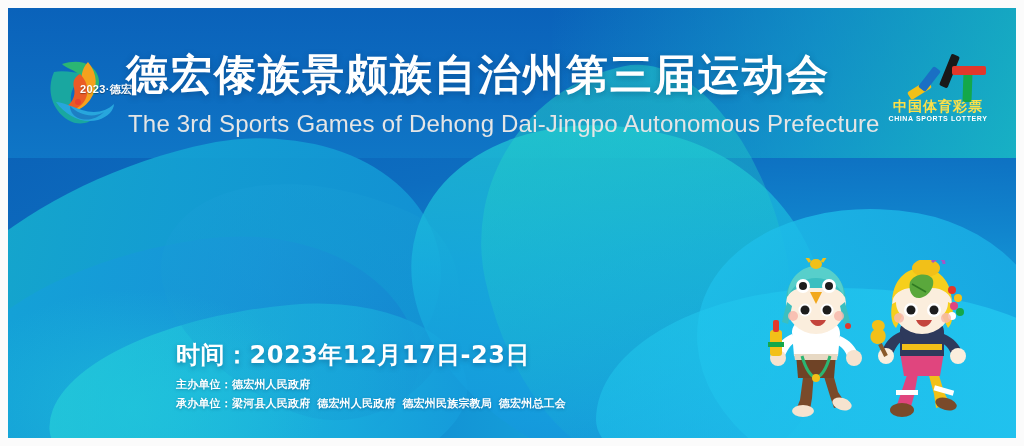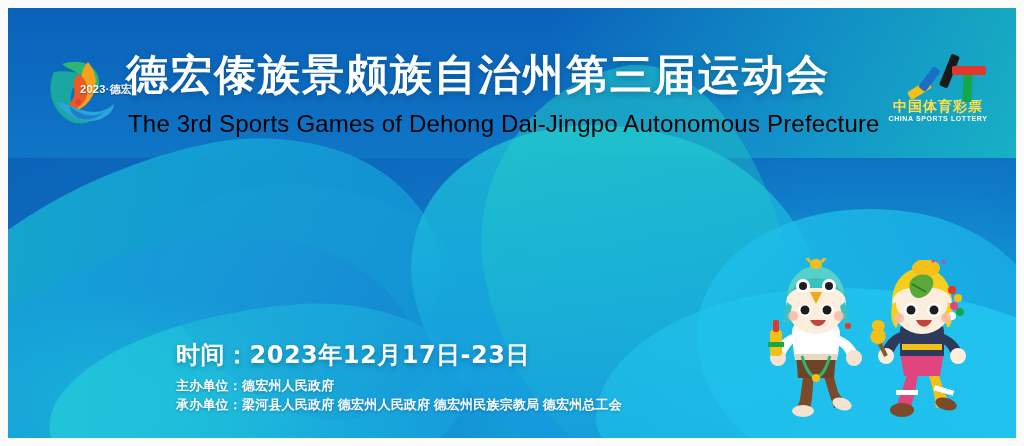--- a/index.html
+++ b/index.html
@@ -67,21 +67,21 @@
   .emblem{position:absolute;left:28px;top:36px;width:92px;height:92px;}
   .emblem svg{display:block;}
   .emblem-year{position:absolute;left:44px;top:38px;font-size:11px;font-weight:bold;color:#ffffff;
     letter-spacing:.3px;text-shadow:0 1px 1px rgba(0,0,0,.35);white-space:nowrap;}
 
   .title-cn{position:absolute;left:118px;top:43px;font-size:42px;line-height:48px;font-weight:bold;
     color:#ffffff;letter-spacing:2px;white-space:nowrap;
     font-family:"DejaVu Sans","Liberation Sans",sans-serif;
     text-shadow:0 2px 6px rgba(3,40,80,.35);}
   .title-en{position:absolute;left:120px;top:102px;font-size:24px;line-height:28px;font-weight:500;
-    color:#000000;letter-spacing:.2px;white-space:nowrap;}
+    color:#e5e5e5;letter-spacing:.2px;white-space:nowrap;}
 
   .lottery{position:absolute;right:22px;top:44px;width:112px;height:86px;text-align:center;}
   .lottery-mark{position:relative;height:46px;}
   .lottery-mark span{position:absolute;display:block;border-radius:2px;}
   .lot-red{width:34px;height:9px;background:#e2372b;right:8px;top:14px;transform:rotate(0deg);}
   .lot-black{width:9px;height:34px;background:#191919;right:40px;top:2px;transform:rotate(22deg);}
   .lot-green{width:9px;height:30px;background:#14a84a;right:22px;top:20px;transform:rotate(2deg);}
   .lot-blue{width:9px;height:26px;background:#1a6fc4;right:60px;top:14px;transform:rotate(38deg);}
   .lot-yellow{width:9px;height:24px;background:#f2c018;right:70px;top:26px;transform:rotate(58deg);}
   .lottery-cn{font-size:14px;font-weight:bold;color:#fde047;letter-spacing:1px;line-height:16px;
@@ -94,22 +94,22 @@
     font-weight:bold;font-style:italic;color:#ffffff;font-size:56px;line-height:58px;letter-spacing:4px;
     text-shadow:0 3px 10px rgba(5,45,90,.38);white-space:nowrap;}
   .slogan-1{left:298px;top:8px;}
   .slogan-2{left:428px;top:70px;}
 
   
   .info{position:absolute;left:168px;top:288px;width:560px;margin-top:44px;}
   .info-time{font-size:24px;line-height:30px;font-weight:bold;color:#ffffff;letter-spacing:.5px;
     font-family:"DejaVu Sans","Liberation Sans",sans-serif;white-space:nowrap;
     text-shadow:0 2px 5px rgba(5,45,90,.35);}
-  .info-row{font-size:13px;line-height:19px;font-weight:bold;color:#ffffff;letter-spacing:.2px;
-    font-family:Liberation Serif, serif;white-space:nowrap;
+  .info-row{font-size:11px;line-height:19px;font-weight:bold;color:#ffffff;letter-spacing:.2px;
+    font-family:Liberation Mono, monospace;white-space:nowrap;
     text-shadow:0 1px 3px rgba(5,45,90,.35);}
   .info-host{margin-top:6px;}
   .info-cohost-2{padding-left:66px;}
 
   
   .mascot{position:absolute;}
   .mascot svg{display:block;}
   .mascot-boy{left:752px;top:250px;}
   .mascot-girl{left:858px;top:252px;}
 </style>

